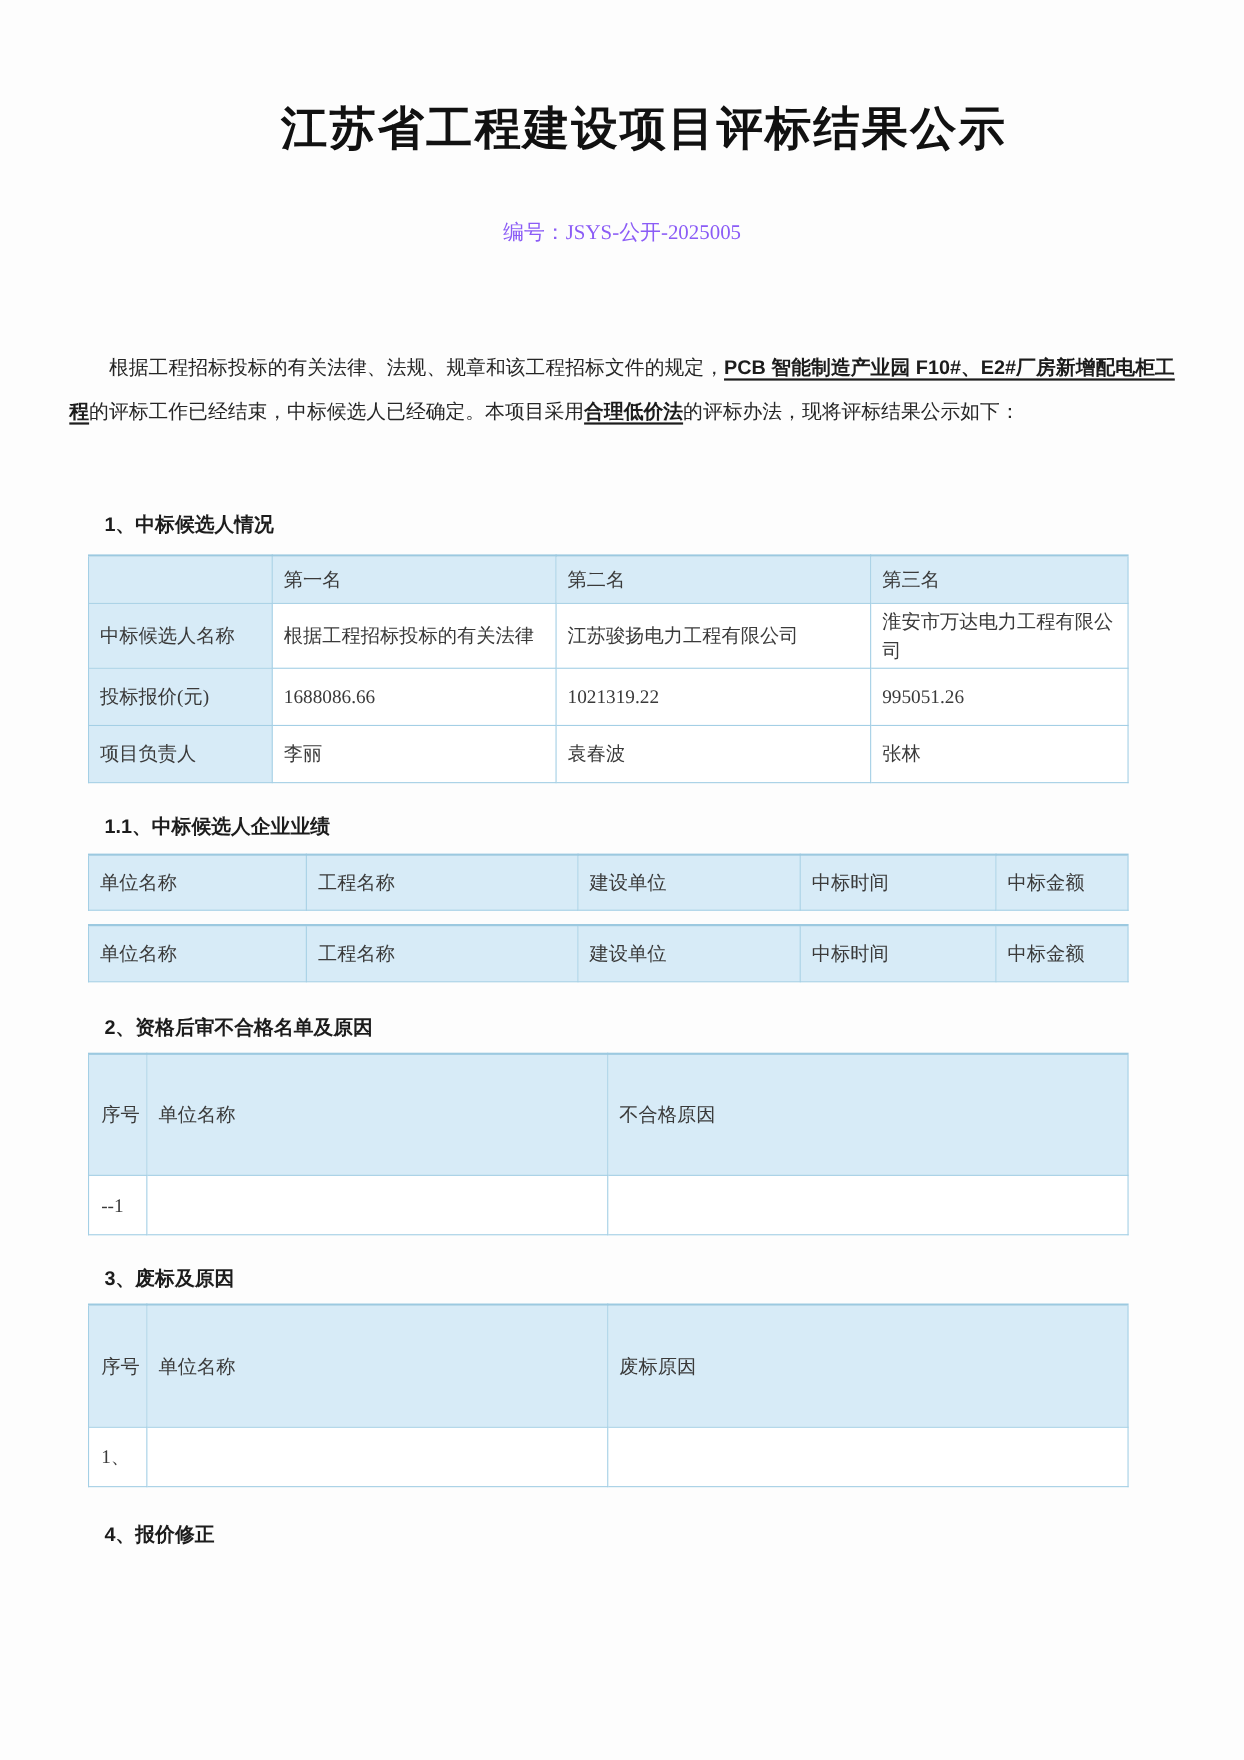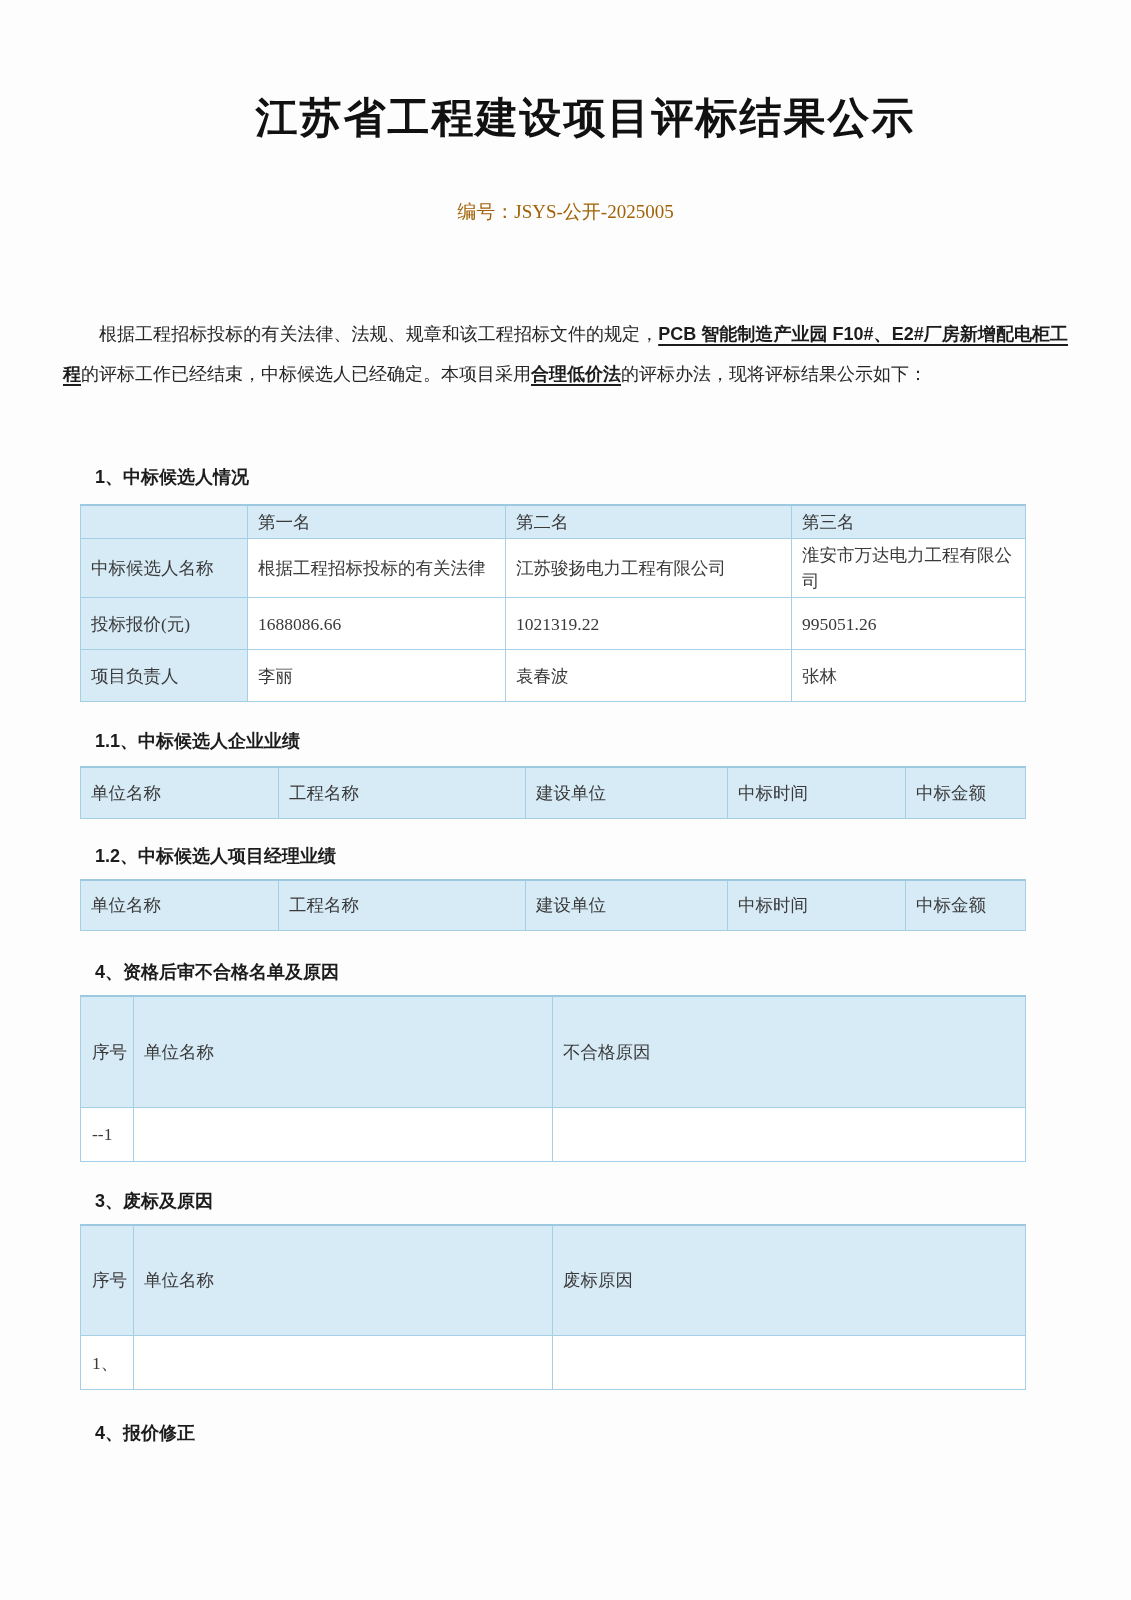--- a/index.html
+++ b/index.html
@@ -23,21 +23,21 @@
     letter-spacing: 2px;
     color: #111111;
     font-family: "Liberation Serif", "DejaVu Serif", serif;
     margin-left: 40px;
   }
   .doc-number {
     margin-top: 56px;
     text-align: center;
     font-size: 19px;
     line-height: 24px;
-    color: #a16207;
+    color: #8b5cf6;
   }
   .intro {
     margin: 90px 63px 0 63px;
     font-size: 18px;
     line-height: 40px;
     text-align: justify;
     text-indent: 2em;
     color: #262626;
   }
   .em {
@@ -76,21 +76,21 @@
     vertical-align: middle;
     padding: 3px 10px;
     font-size: 17.5px;
     line-height: 26px;
     color: #3a3a3a;
     overflow: hidden;
   }
   table.tbl { border-top: 2px solid #9cc9e0; }
   table.tbl tr.hdr th, table.tbl td.lbl { background: #d7ebf7; }
   .tbl-1  { margin-top: 16px; }
-  .tbl-1 tr.hdr  { height: 33px; }
+  .tbl-1 tr.hdr  { height: 43px; }
   .tbl-1 tr.data { height: 52px; }
   .tbl-11 { margin-top: 14px; }
   .tbl-12 { margin-top: 12px; }
   .tbl-5col tr.hdr { height: 51px; }
   .tbl-2, .tbl-3 { margin-top: 12px; }
   .tbl-3col tr.hdr  { height: 111px; }
   .tbl-3col tr.data { height: 54px; }
   .tbl-3col th.seq, .tbl-3col td.seq { padding: 3px 6px 3px 11px; line-height: 36px; }
 </style>
 </head>
@@ -155,42 +155,41 @@
       <tr class="hdr">
         <th>单位名称</th>
         <th>工程名称</th>
         <th>建设单位</th>
         <th>中标时间</th>
         <th>中标金额</th>
       </tr>
     </tbody>
   </table>
 
-  <h2 class="sec-h h-s12">1.2、中标候选人项目经理业绩</h2>
 
   <table class="tbl tbl-12 tbl-5col">
     <colgroup>
         <col style="width:198px">
         <col style="width:247px">
         <col style="width:202px">
         <col style="width:178px">
         <col style="width:120px">
       </colgroup>
     <tbody>
       <tr class="hdr">
         <th>单位名称</th>
         <th>工程名称</th>
         <th>建设单位</th>
         <th>中标时间</th>
         <th>中标金额</th>
       </tr>
     </tbody>
   </table>
 
-  <h2 class="sec-h h-s2">4、资格后审不合格名单及原因</h2>
+  <h2 class="sec-h h-s2">2、资格后审不合格名单及原因</h2>
 
   <table class="tbl tbl-2 tbl-3col">
     <colgroup>
         <col style="width:53px">
         <col style="width:419px">
         <col style="width:473px">
       </colgroup>
     <tbody>
       <tr class="hdr">
         <th class="seq">序号</th>

